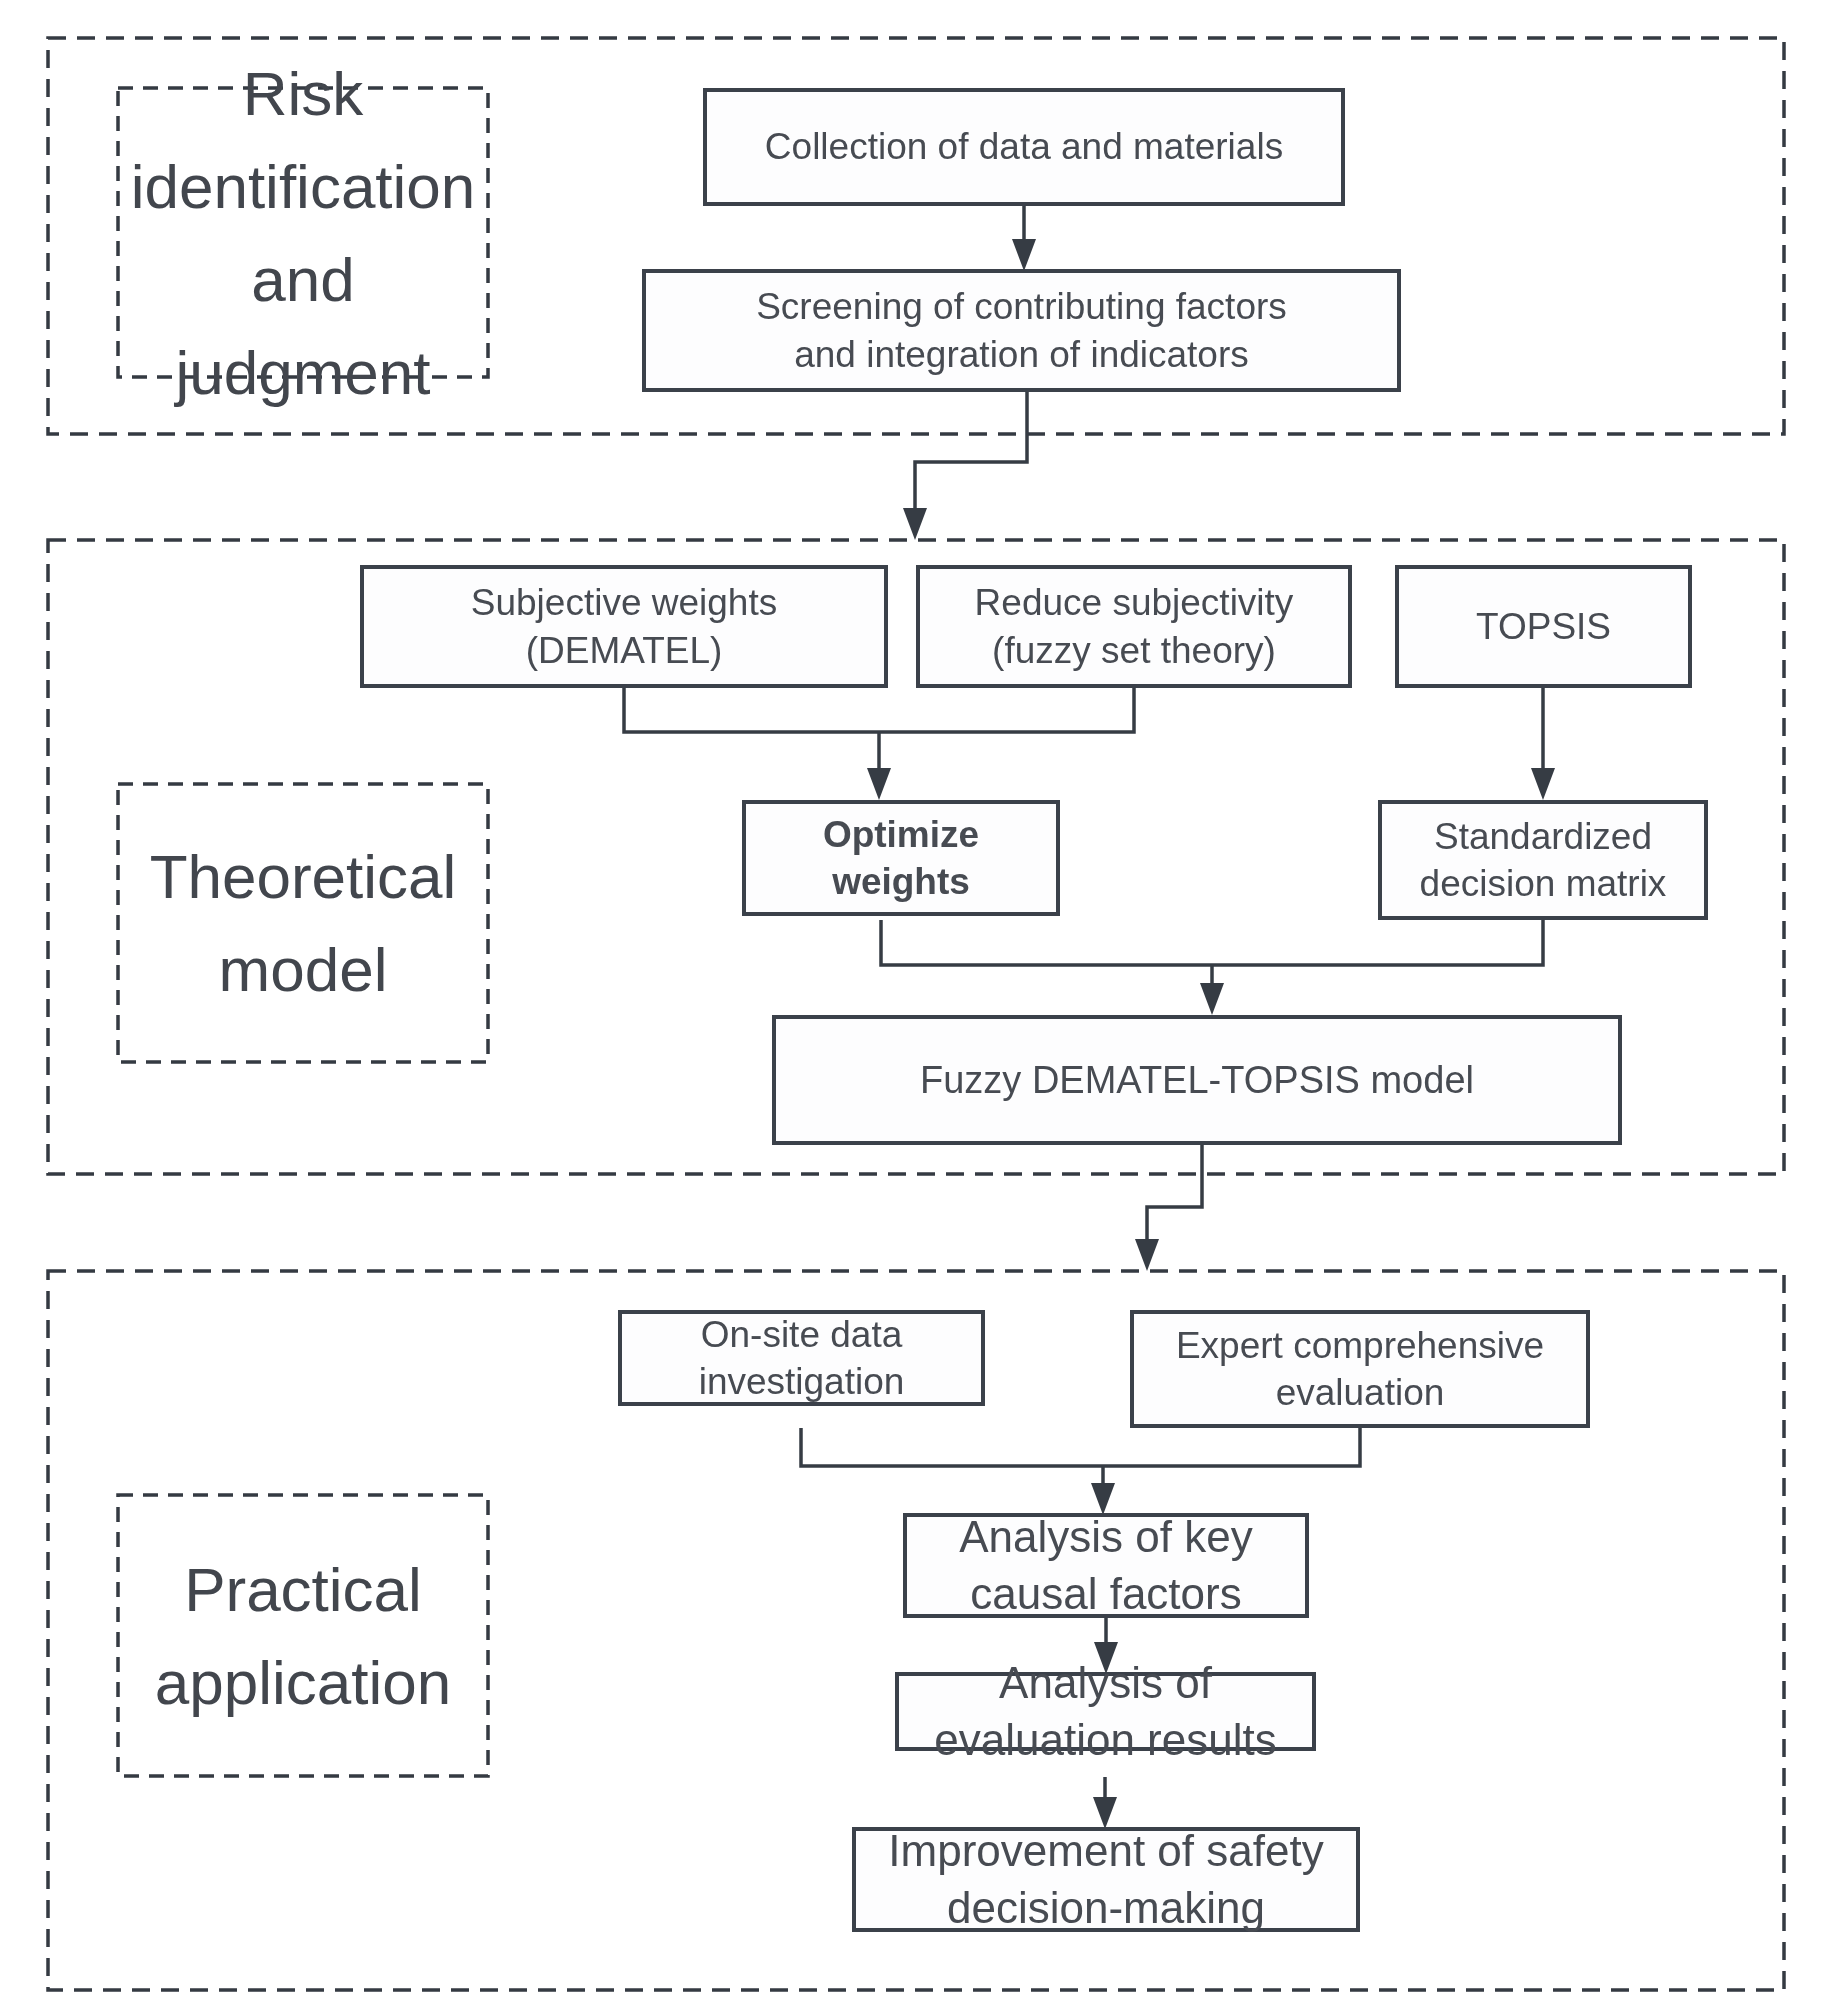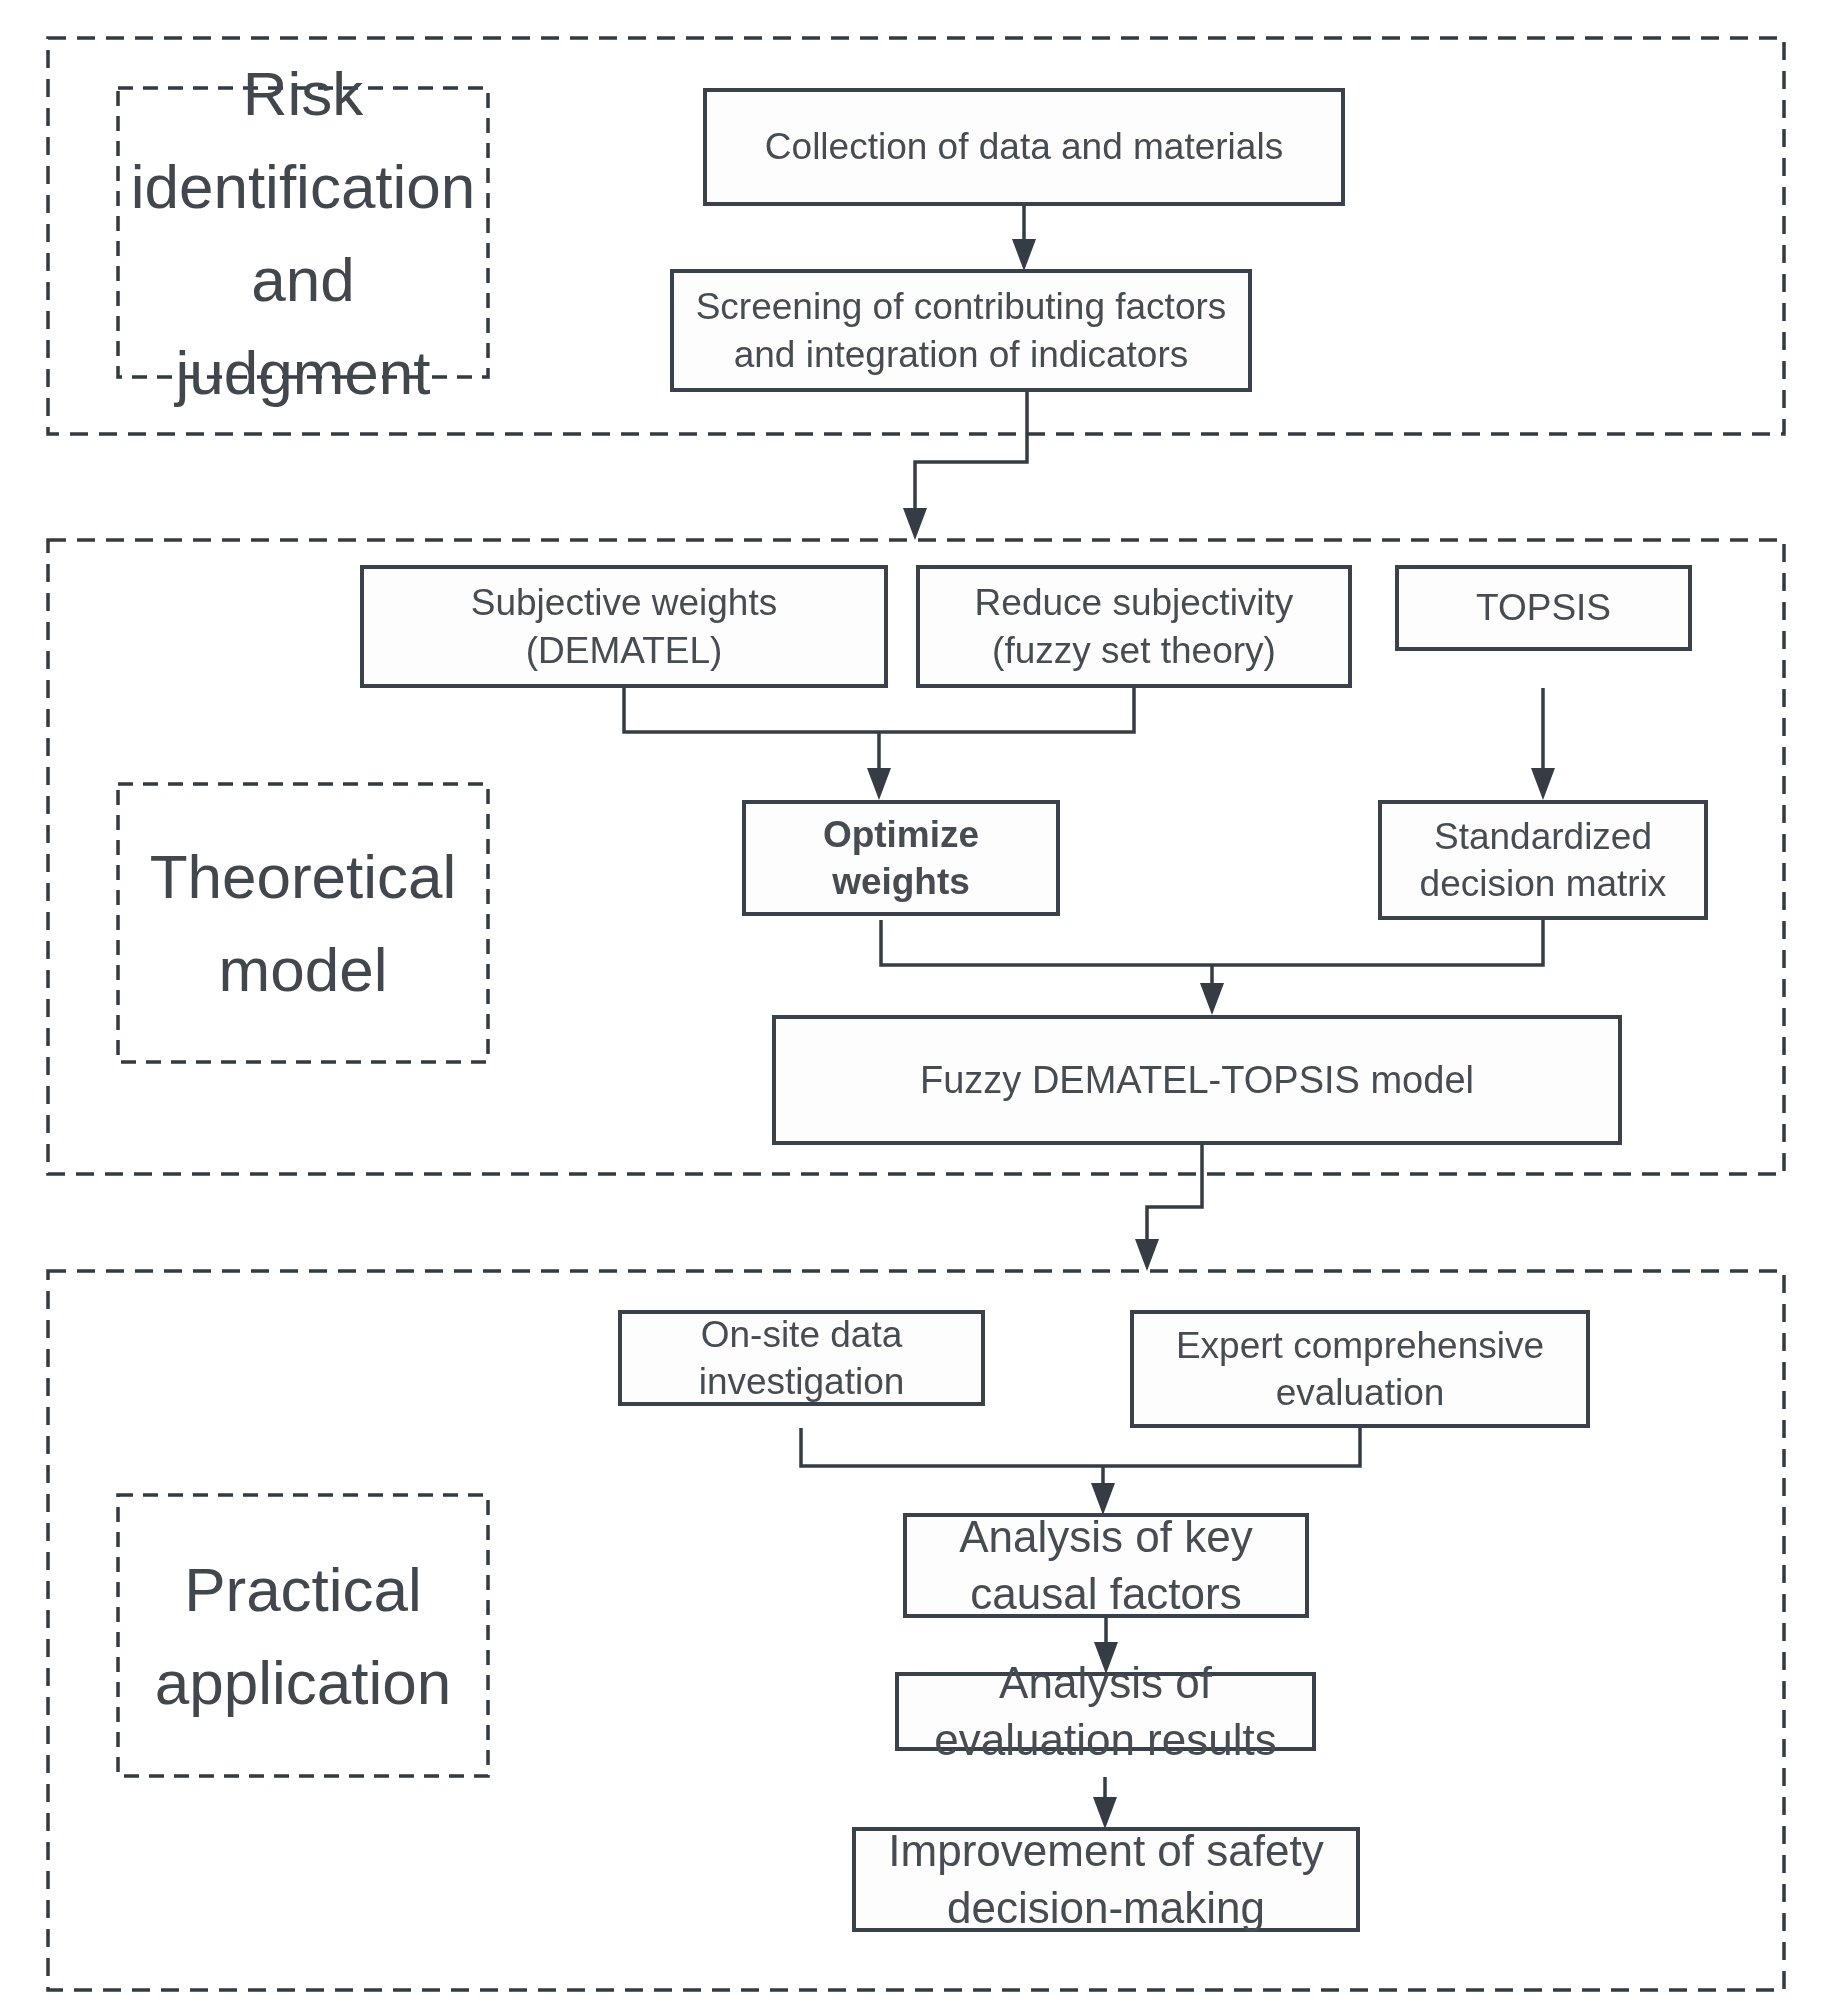--- a/index.html
+++ b/index.html
@@ -114,30 +114,30 @@
 identification
 and
 judgment</div>
   <div class="section-label" style="left:118px;top:784px;width:370px;height:278px;">Theoretical
 model</div>
   <div class="section-label" style="left:118px;top:1495px;width:370px;height:281px;">Practical
 application</div>
 
   <div class="node" style="left:703px;top:88px;width:642px;height:118px;">Collection of data and materials</div>
 
-  <div class="node" style="left:670px;top:269px;width:582px;height:123px;">Screening of contributing factors
+  <div class="node" style="left:642px;top:269px;width:759px;height:123px;">Screening of contributing factors
 and integration of indicators</div>
 
   <div class="node" style="left:360px;top:565px;width:528px;height:123px;">Subjective weights
 (DEMATEL)</div>
 
   <div class="node" style="left:916px;top:565px;width:436px;height:123px;">Reduce subjectivity
 (fuzzy set theory)</div>
 
-  <div class="node" style="left:1395px;top:565px;width:297px;height:86px;">TOPSIS</div>
+  <div class="node" style="left:1395px;top:565px;width:297px;height:123px;">TOPSIS</div>
 
   <div class="node" style="left:742px;top:800px;width:318px;height:116px;font-weight:bold;">Optimize
 weights</div>
 
   <div class="node" style="left:1378px;top:800px;width:330px;height:120px;">Standardized
 decision matrix</div>
 
   <div class="node" style="left:772px;top:1015px;width:850px;height:130px;font-size:38px;">Fuzzy DEMATEL-TOPSIS model</div>
 
   <div class="node" style="left:618px;top:1310px;width:367px;height:96px;">On-site data

